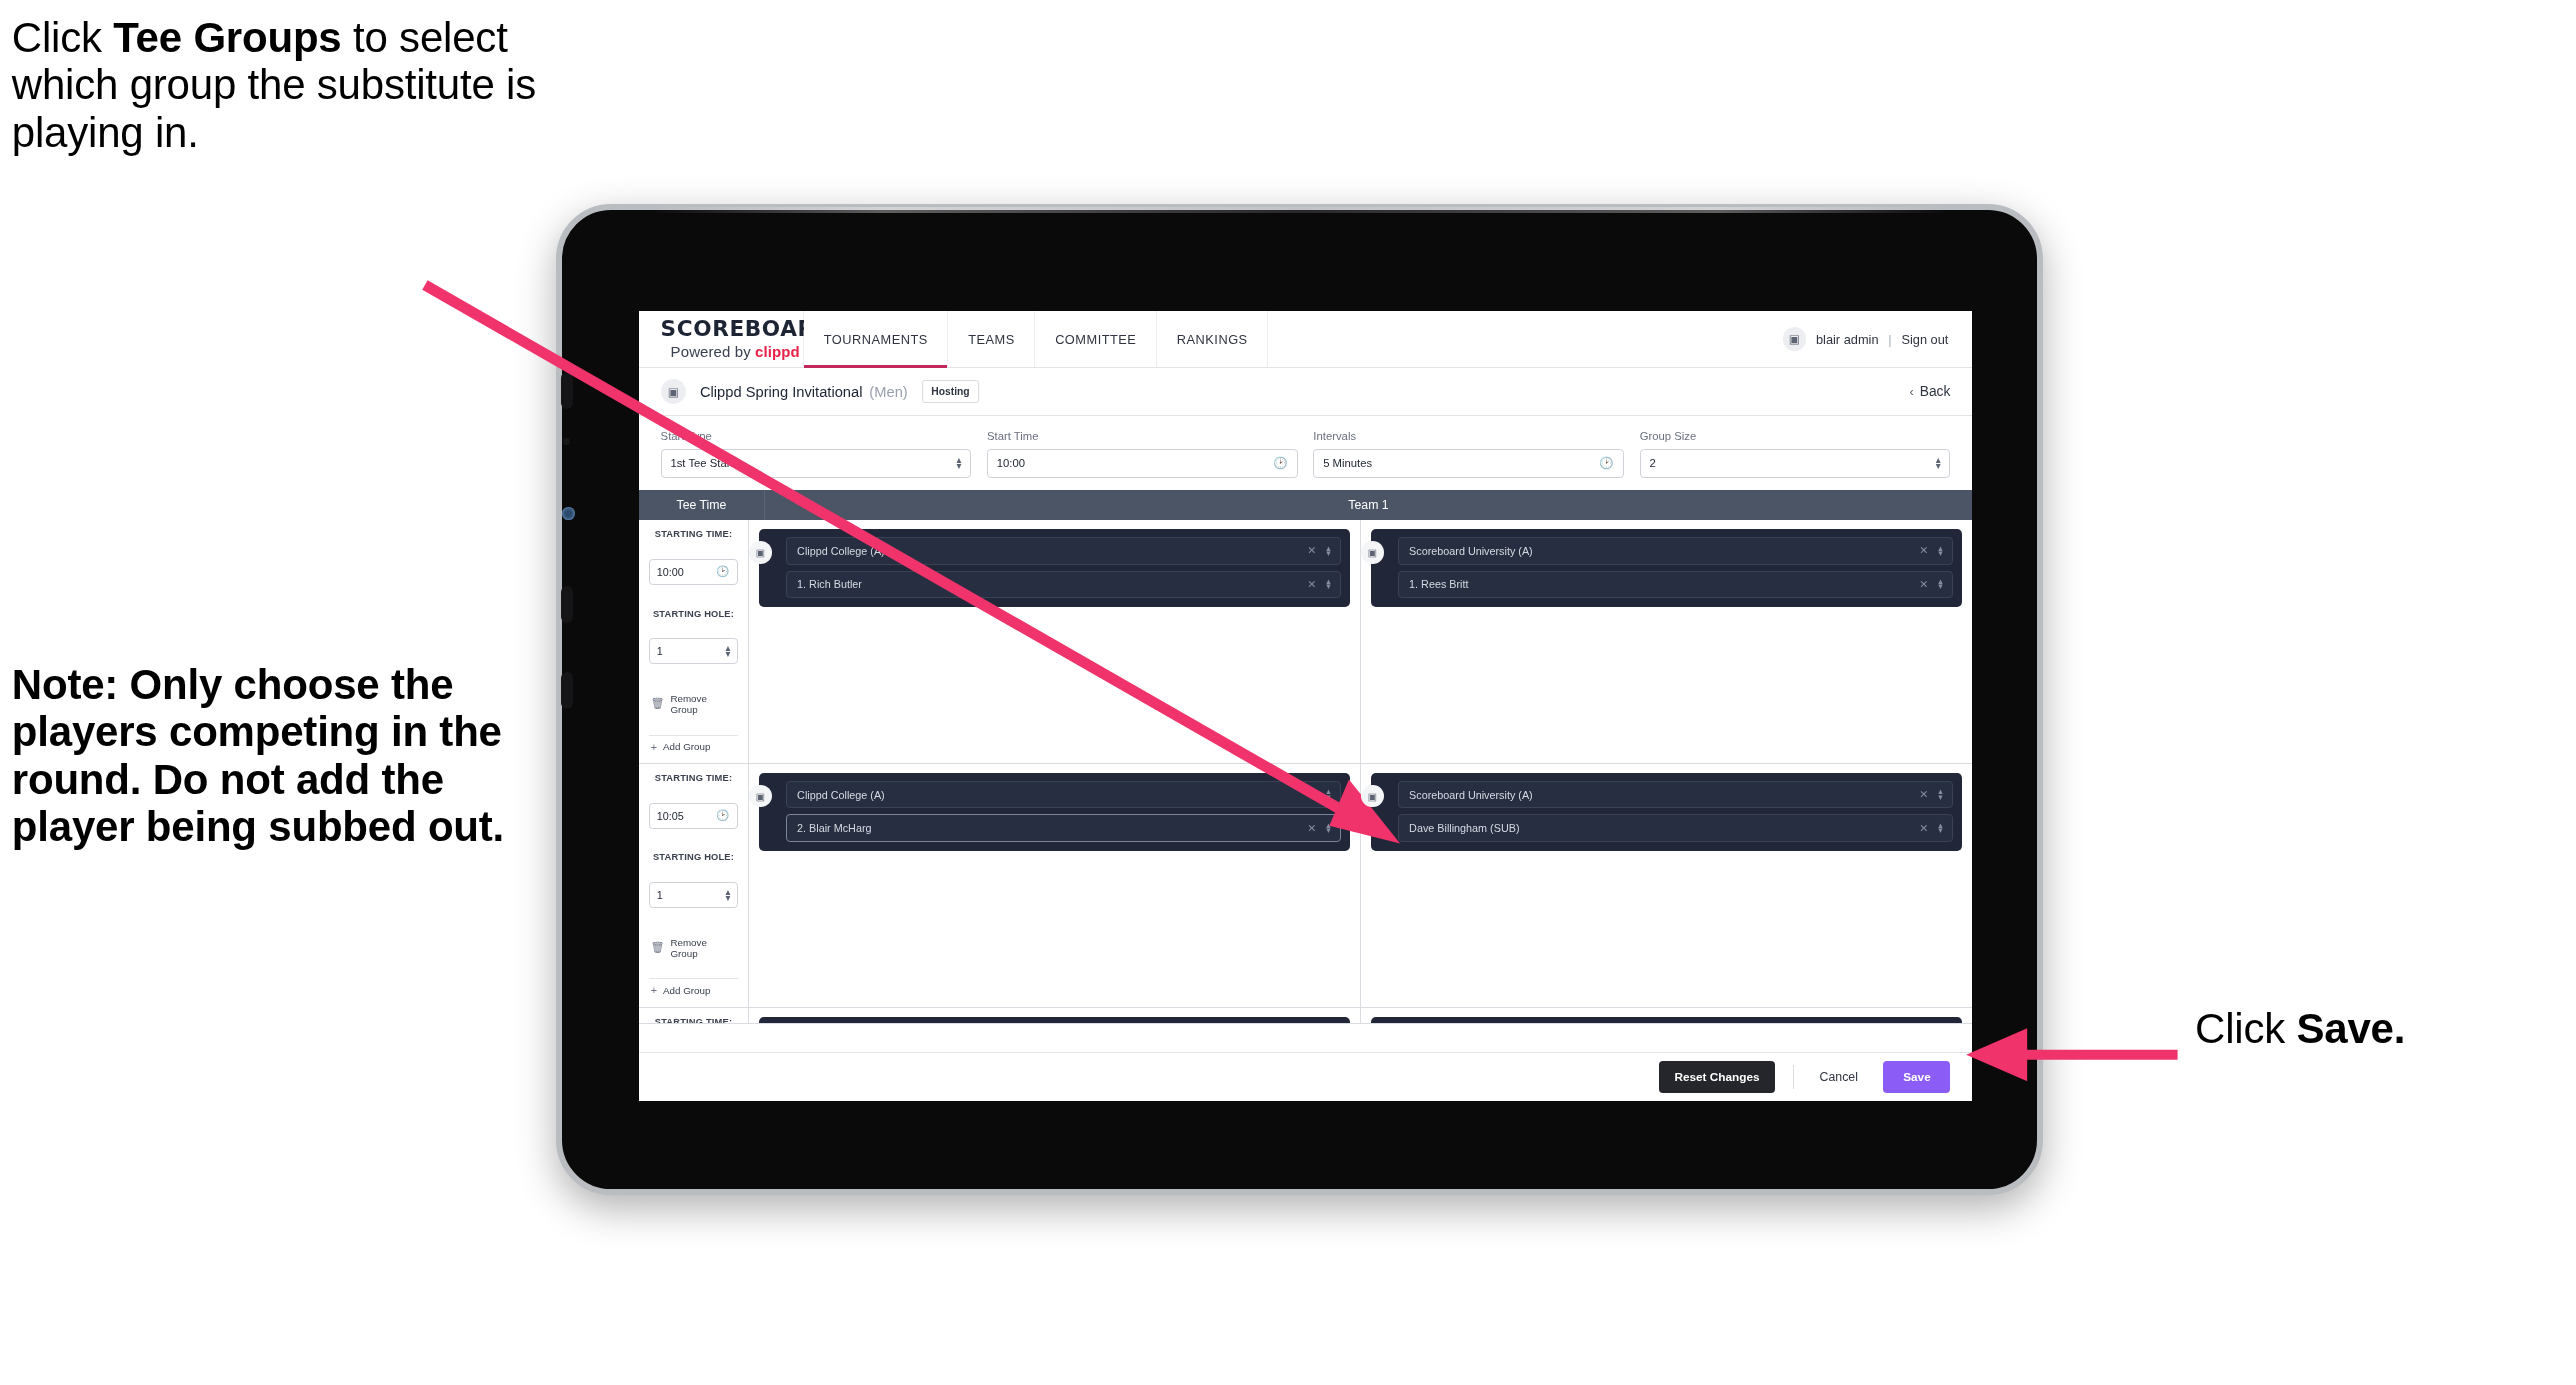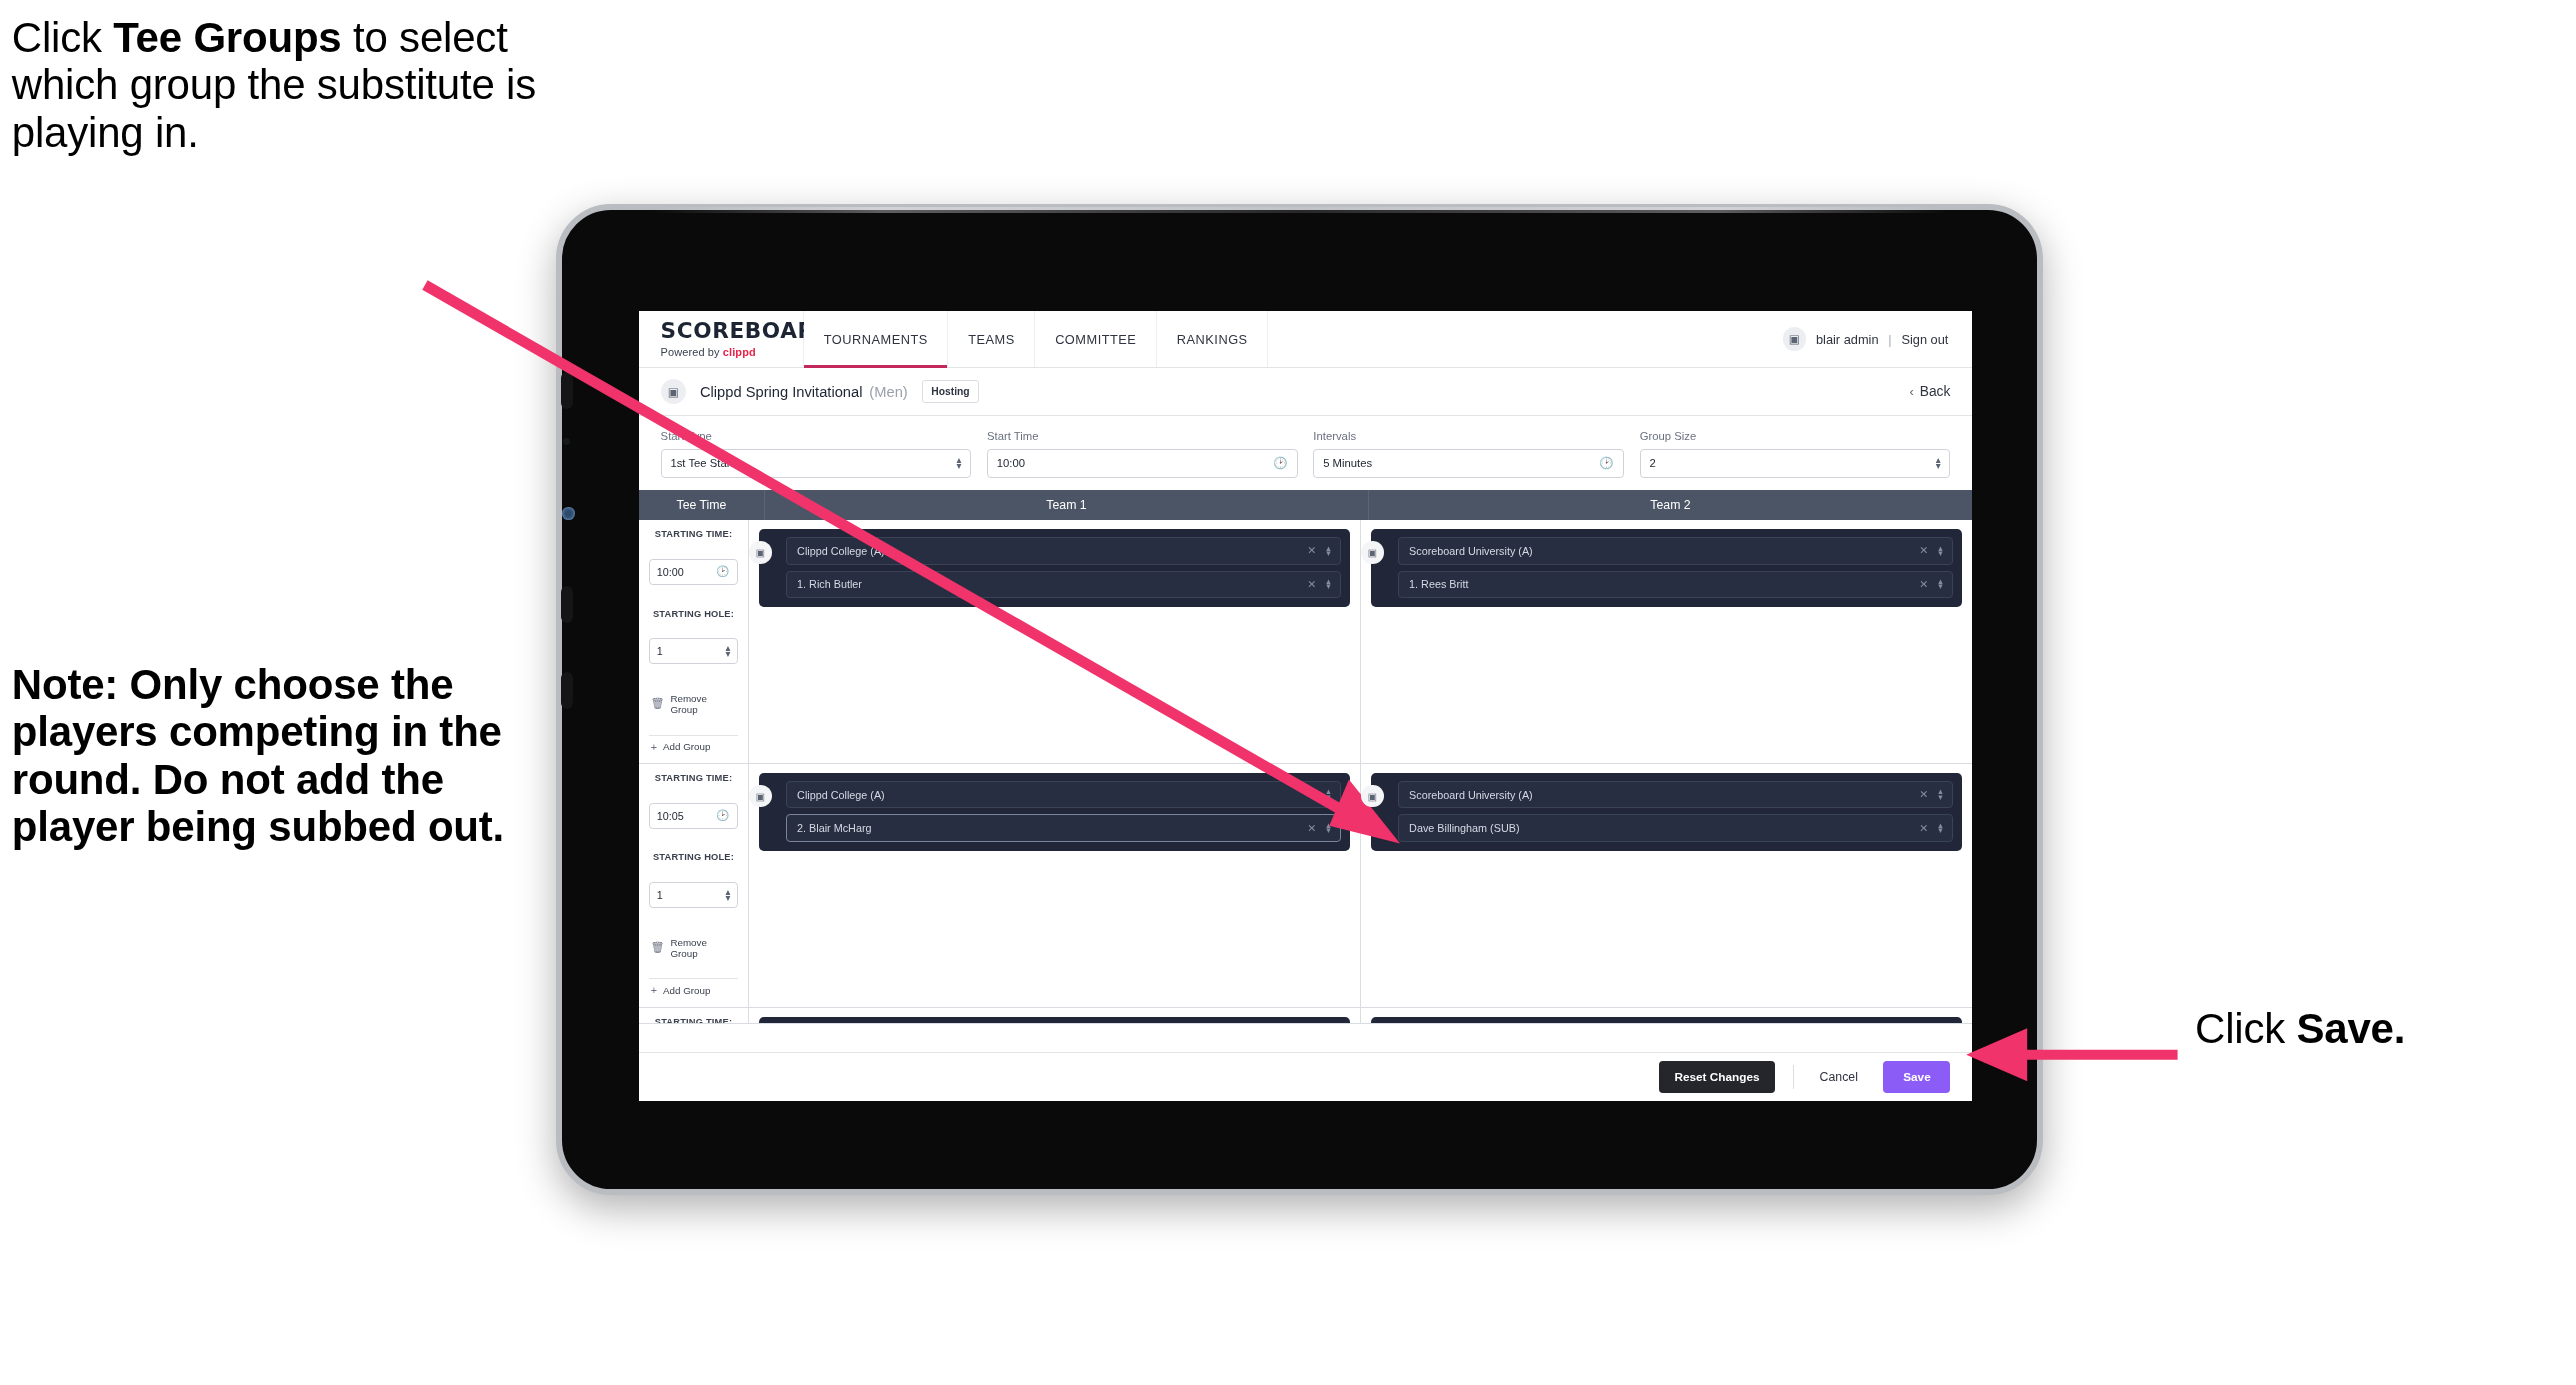--- a/index.html
+++ b/index.html
@@ -60,21 +60,21 @@
   }
   #brand {
     width: 165px; display:flex; flex-direction:column; justify-content:center;
     padding-left: 21.6px; border-right: 1px solid #eceef0;
   }
   #brand-title {
     font-family: "DejaVu Sans", sans-serif;
     font-weight: 700; font-size: 21.6px; letter-spacing: 0.6px;
     color: #1d2433; line-height: 1;
   }
-  #brand-sub { font-size: 11px; color:#3b4150; margin-top:3.9px; letter-spacing:0.1px;}
+  #brand-sub { font-size: 15px; color:#3b4150; margin-top:3.9px; letter-spacing:0.1px;margin-left:10px;}
   #brand-sub .clippd { color:#e8234a; font-weight:700; }
   #tabs { display:flex; align-items:stretch; }
   .tab {
     display:flex; align-items:center; padding: 0 19.7px;
     font-size: 12.8px; color:#2f3440; letter-spacing:0.5px;
     border-right:1px solid #eceef0; cursor:pointer; position:relative;
     background:#fff;
   }
   .tab.active::after {
     content:""; position:absolute; left:0; right:0; bottom:-1px; height:2.9px;
@@ -288,21 +288,20 @@
                 <span>▴</span>
                 <span>▾</span>
               </span>
           </div>
         </div>
       </div>
 
       <div id="tbl-head">
         <div class="th teetime">Tee Time</div>
         <div class="th team">Team 1</div>
-        <div class="th team">Team 2</div>
       </div>
 
       <div id="tbl-body">
 
         <div class="grow">
           <div class="teecell">
             <div class="tee-lbl">STARTING TIME:</div>
             <div class="tee-ctl">
               <span>10:00</span>
               <span class="ic">🕑</span>

